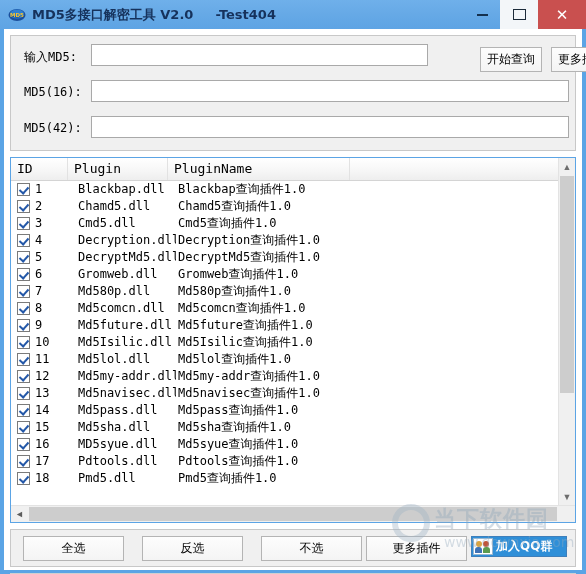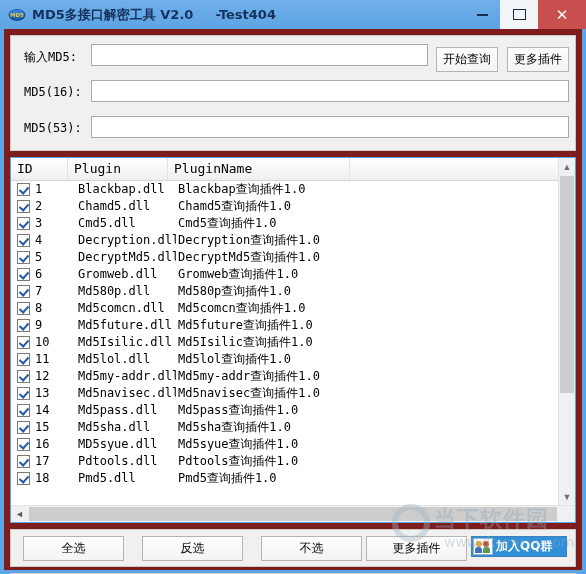--- a/index.html
+++ b/index.html
@@ -92,21 +92,21 @@
     border-top: 2px solid #15314f;
     display: block;
   }
 
   
   .client {
     position: absolute;
     left: 4px; top: 29px;
     width: 578px;
     height: 541px;
-    background: #7f1d1d;
+    background: #ffffff;
     box-sizing: border-box;
   }
 
   
   .toppanel {
     position: absolute;
     left: 6px; top: 6px;
     width: 566px;
     height: 116px;
     background: #f0f0f0;
@@ -151,20 +151,21 @@
     align-items: center;
     justify-content: center;
     cursor: default;
     white-space: nowrap;
   }
   .btn.query {
     position: absolute;
     height: 25px;
     width: 62px;
     top: 3px;
+    margin-left: 44px;
   }
 
   
   .listview {
     position: absolute;
     left: 6px; top: 128px;
     width: 566px;
     height: 366px;
     background: #ffffff;
     border: 1px solid #5ba4e5;
@@ -447,21 +448,21 @@
         <div class="btn query" style="left:425px;">开始查询</div>
         <div class="btn query" style="left:496px;">更多插件</div>
       </div>
 
       <div class="field-row" style="top:44px;">
         <span class="field-label">MD5(16):</span>
         <input class="field-input" style="left: 80px; width: 478px;" type="text" value="" placeholder="">
       </div>
 
       <div class="field-row" style="top:80px;">
-        <span class="field-label">MD5(53):</span>
+        <span class="field-label">MD5(42):</span>
         <input class="field-input" style="left: 80px; width: 478px;" type="text" value="" placeholder="">
       </div>
     </div>
 
     <div class="listview">
       <div class="list-header">
         <div class="hcell" style="left:0px;   width:57px;">ID</div>
         <div class="hcell" style="left:57px;  width:100px;">Plugin</div>
         <div class="hcell" style="left:157px; width:182px;">PluginName</div>
       </div>

